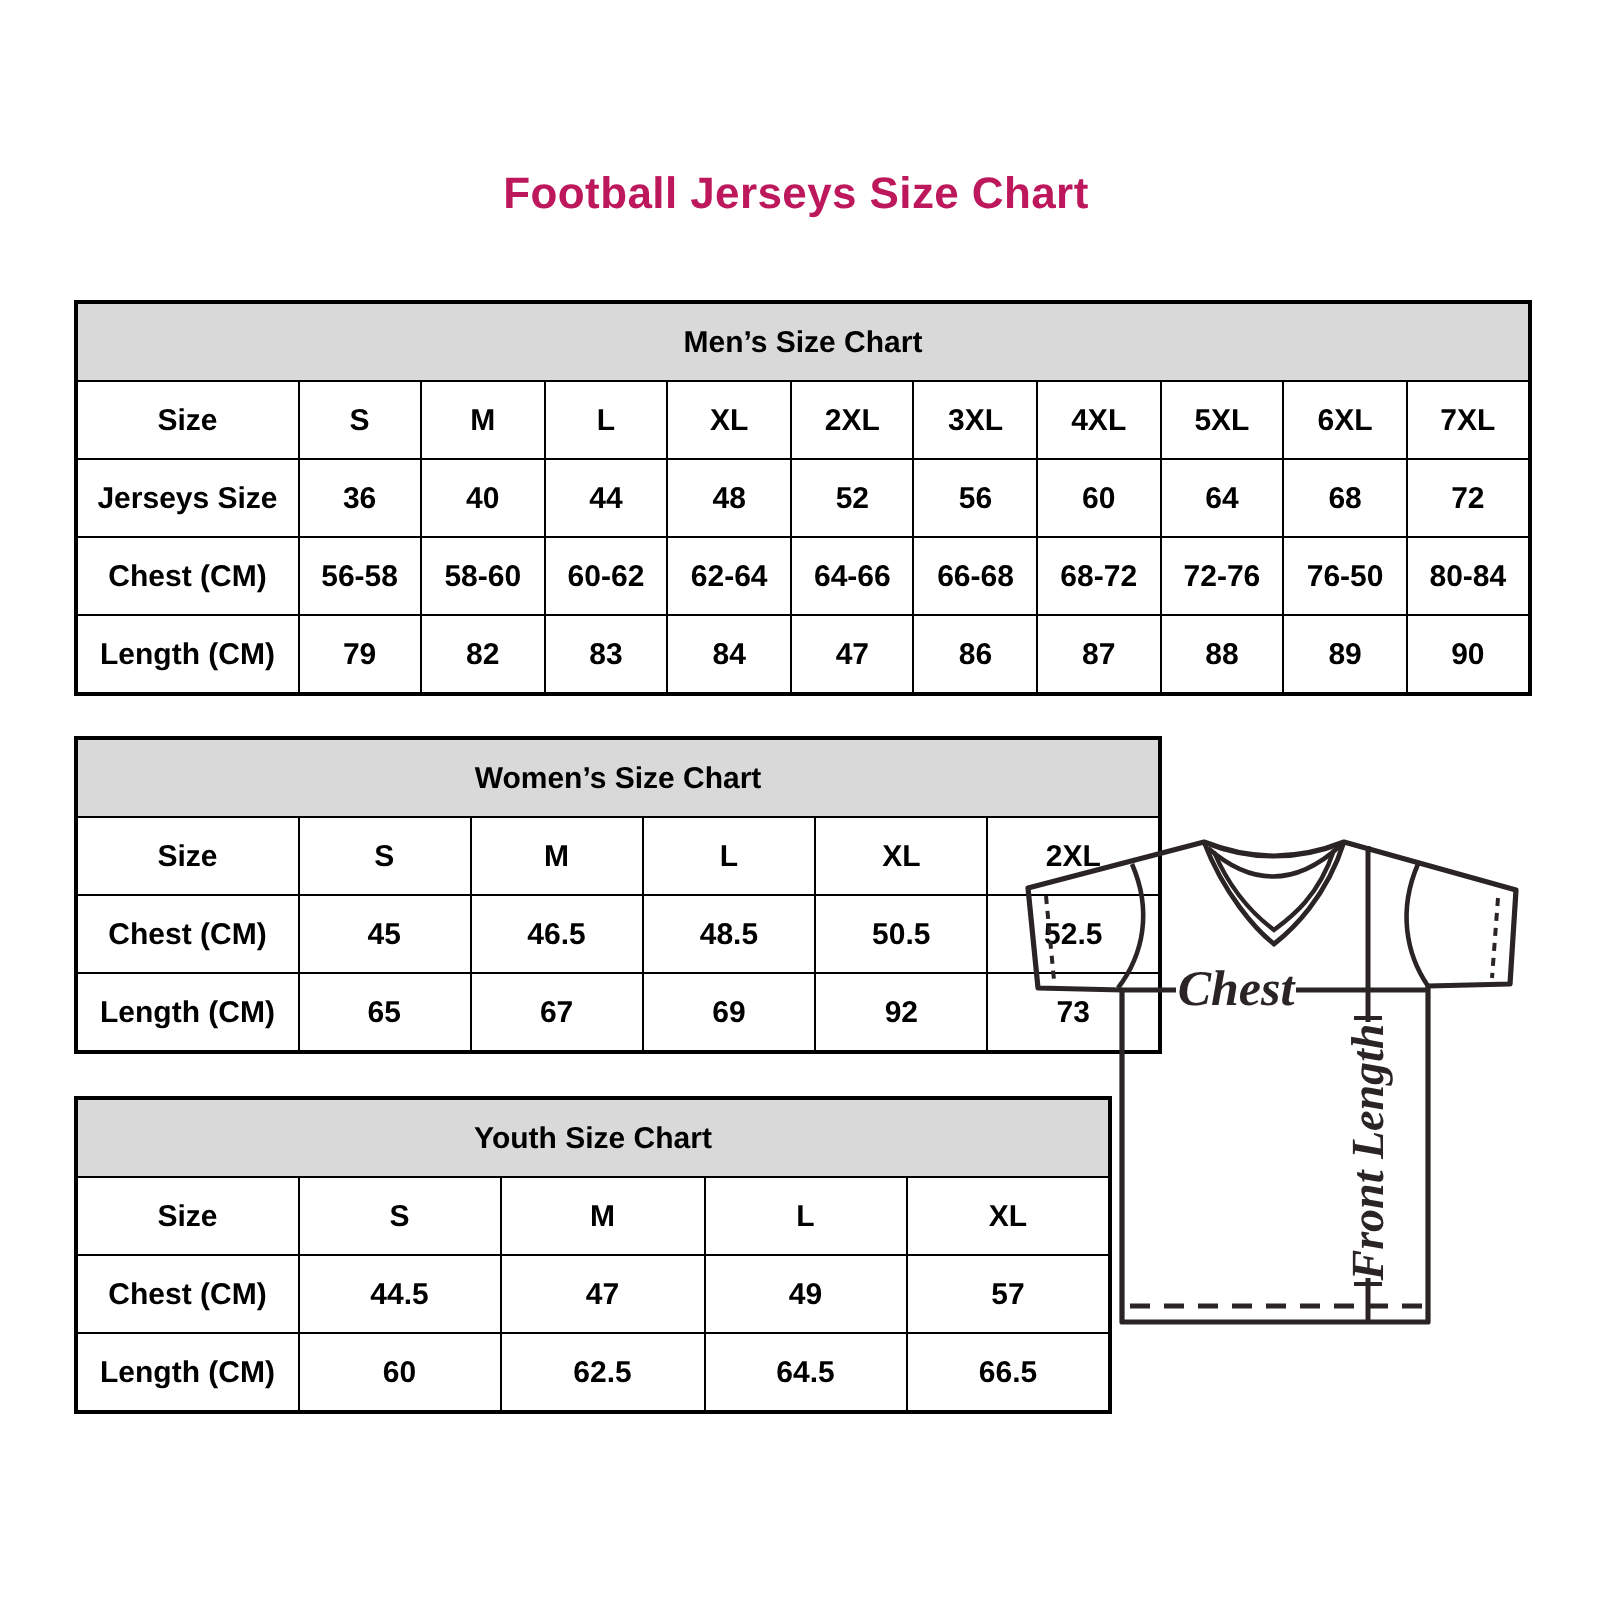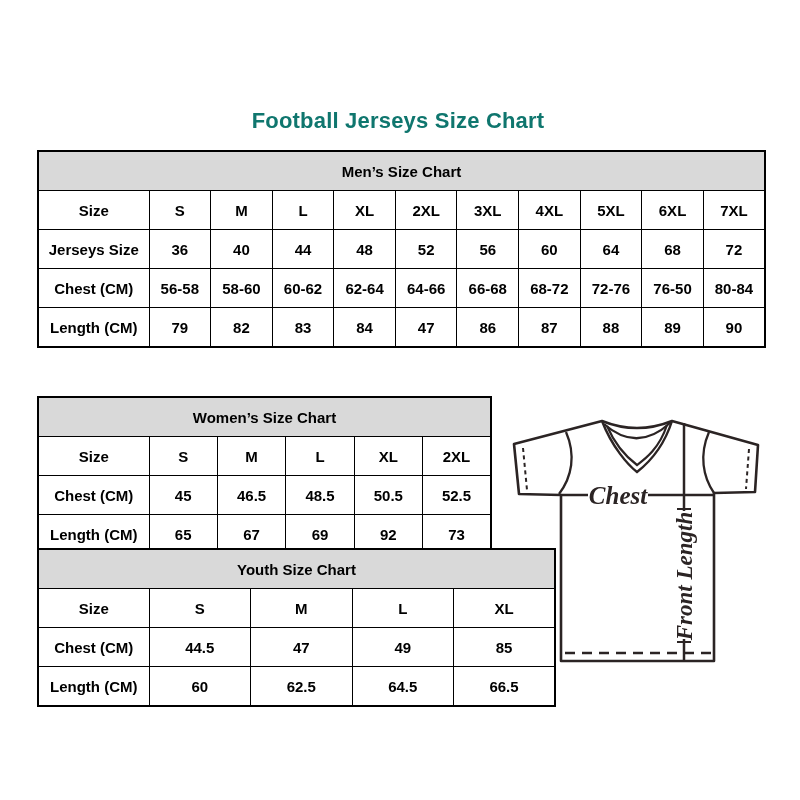--- a/index.html
+++ b/index.html
@@ -1,30 +1,30 @@
 <!DOCTYPE html>
 <html><head>
 <meta charset="utf-8">
 <style>
   html,body{margin:0;padding:0;background:#ffffff;}
   body{width:800px;height:800px;font-family:"Liberation Sans",sans-serif;color:#000;}
   .page{position:relative;width:800px;height:800px;overflow:hidden;background:#fff;}
 
   .title{
-    position:absolute;left:0;top:108px;width:796px;margin:0;
-    text-align:center;font-size:22px;font-weight:bold;color:#0f766e;
+    position:absolute;left:0;top:84px;width:796px;margin:0;
+    text-align:center;font-size:22px;font-weight:bold;color:#be185d;
     letter-spacing:0.2px;
   }
 
   table.size-table{
     position:absolute;border-collapse:collapse;table-layout:fixed;
     background:#fff;border:2px solid #000;
   }
   table.men  {left:37px;top:150px;width:729px;}
-  table.women{left:37px;top:368px;width:455px;margin-top:28px;}
+  table.women{left:37px;top:368px;width:544px;}
   table.youth{left:37px;top:548px;width:519px;}
 
   .size-table td{
     border:1.5px solid #000;
     text-align:center;vertical-align:middle;
     font-weight:bold;font-size:15px;color:#000;
     height:38px;padding:0;overflow:hidden;white-space:nowrap;
   }
   .size-table td.tbl-title{
     background:#d9d9d9;font-size:15px;height:38px;
@@ -153,21 +153,21 @@
           <td>S</td>
           <td>M</td>
           <td>L</td>
           <td>XL</td>
         </tr>
         <tr>
           <td>Chest (CM)</td>
           <td>44.5</td>
           <td>47</td>
           <td>49</td>
-          <td>85</td>
+          <td>57</td>
         </tr>
         <tr>
           <td>Length (CM)</td>
           <td>60</td>
           <td>62.5</td>
           <td>64.5</td>
           <td>66.5</td>
         </tr>
       </tbody>
     </table>

